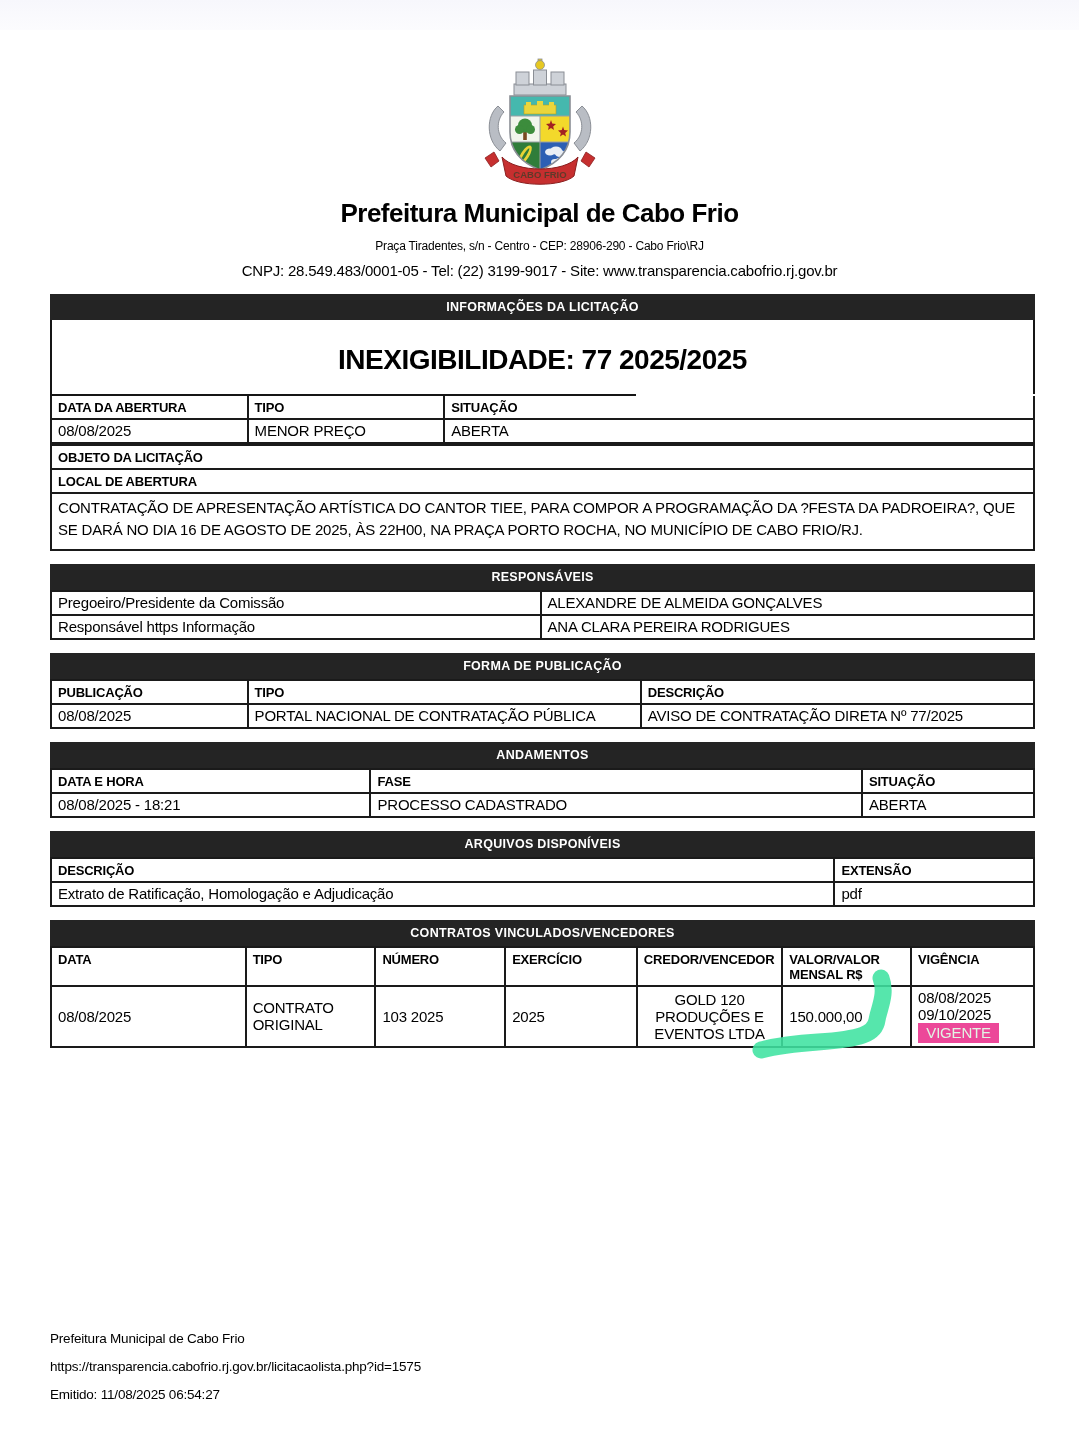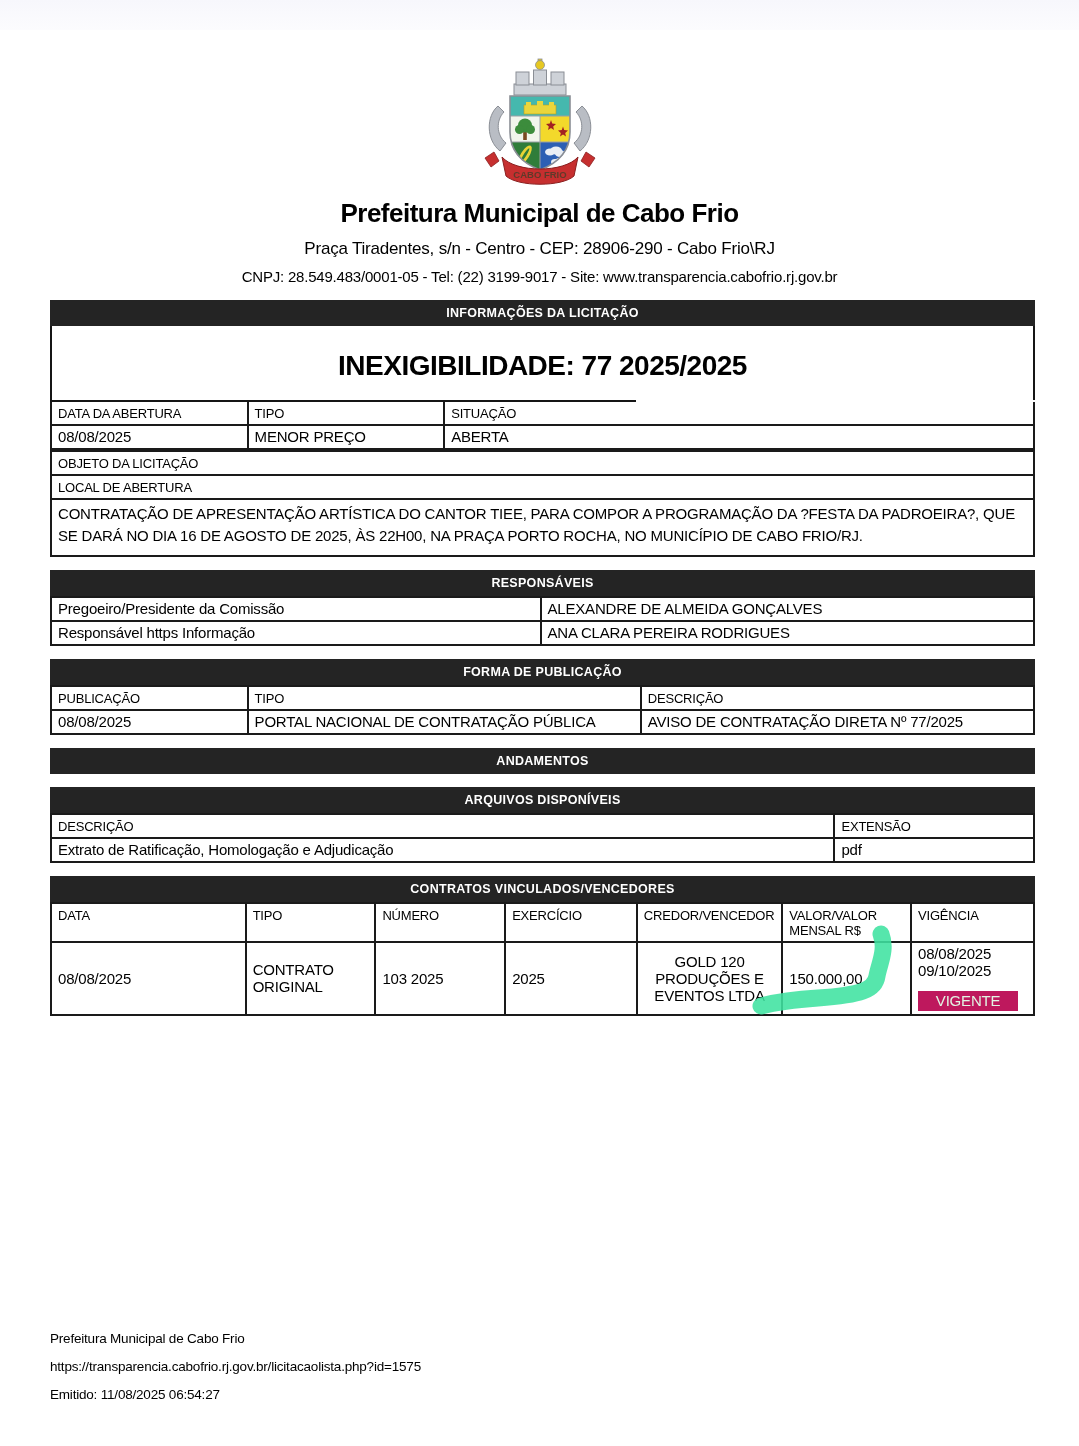--- a/index.html
+++ b/index.html
@@ -11,21 +11,21 @@
     position:relative;
     overflow:hidden;
   }
   .top-strip{
     width:100%;height:30px;
     background:linear-gradient(#f7f7fc,#fcfcfe);
   }
   
   .crest-wrap{display:flex;justify-content:center;margin-top:24px;}
   .org-title{text-align:center;font-size:26px;font-weight:bold;margin-top:12px;letter-spacing:-0.5px;}
-  .org-address{text-align:center;font-size:17px;margin-top:10px;letter-spacing:-0.2px;}
+  .org-address{text-align:center;font-size:12px;margin-top:10px;letter-spacing:-0.2px;}
   .org-contact{text-align:center;font-size:15px;margin-top:9px;letter-spacing:-0.2px;}
   
   .content{width:985px;margin:15px 0 0 50px;}
   .section{margin-top:13px;position:relative;}
   .band{
     background:#242424;color:#fff;
     font-size:12.5px;font-weight:bold;
     text-align:center;padding:6px 12px 6px;letter-spacing:.3px;
   }
   .title-area{
@@ -34,28 +34,28 @@
   }
   .big-title{text-align:center;font-size:28px;font-weight:bold;letter-spacing:-0.5px;}
   .partial-line{width:59.5%;height:2px;background:#151515;}
   table{width:100%;border-collapse:collapse;table-layout:fixed;}
   td{
     border:2px solid #1a1a1a;
     padding:2px 6px 3px;
     vertical-align:top;
     overflow:hidden;
   }
-  .hdr{font-size:13px;font-weight:normal;letter-spacing:-0.2px;padding-top:4px;}
+  .hdr{font-size:13px;font-weight:bold;letter-spacing:-0.2px;padding-top:4px;}
   .val{font-size:15px;letter-spacing:-0.2px;}
   .no-top td{border-top:none;}
   .objeto-text{line-height:22px;padding:3px 8px 8px 6px;}
   
   .badge{
-    display:block;width:100px;margin-top:12px;
-    background:#be185d;color:#e2f4e4;
+    display:block;width:81px;margin-top:0;
+    background:#ec4899;color:#e2f4e4;
     font-size:15px;text-align:center;
     padding:1px 0 2px;
   }
   .highlight-svg{position:absolute;left:698px;top:48px;pointer-events:none;z-index:5;}
   
   .footer{position:absolute;left:50px;top:1331px;font-size:13.5px;letter-spacing:-0.2px;}
   .footer div{margin-bottom:13px;}
 </style>
 </head>
 <body>
@@ -200,20 +200,39 @@
         <td class="val">08/08/2025</td>
         <td class="val">PORTAL NACIONAL DE CONTRATAÇÃO PÚBLICA</td>
         <td class="val">AVISO DE CONTRATAÇÃO DIRETA Nº 77/2025</td>
       </tr>
     </tbody>
       </table>
   </div>
 
   <div class="section">
     <div class="band">ANDAMENTOS</div>
+    <table>
+      <colgroup>
+          <col style="width:32.5%">
+          <col style="width:50%">
+          <col style="width:17.5%">
+        </colgroup>
+      <tbody>
+          <tr>
+        <td class="hdr">DATA E HORA</td>
+        <td class="hdr">FASE</td>
+        <td class="hdr">SITUAÇÃO</td>
+      </tr>
+      <tr>
+        <td class="val">08/08/2025 - 18:21</td>
+        <td class="val">PROCESSO CADASTRADO</td>
+        <td class="val">ABERTA</td>
+      </tr>
+    </tbody>
+      </table>
   </div>
 
   <div class="section">
     <div class="band">ARQUIVOS DISPONÍVEIS</div>
     <table>
       <colgroup>
           <col style="width:79.7%">
           <col style="width:20.3%">
         </colgroup>
       <tbody>

